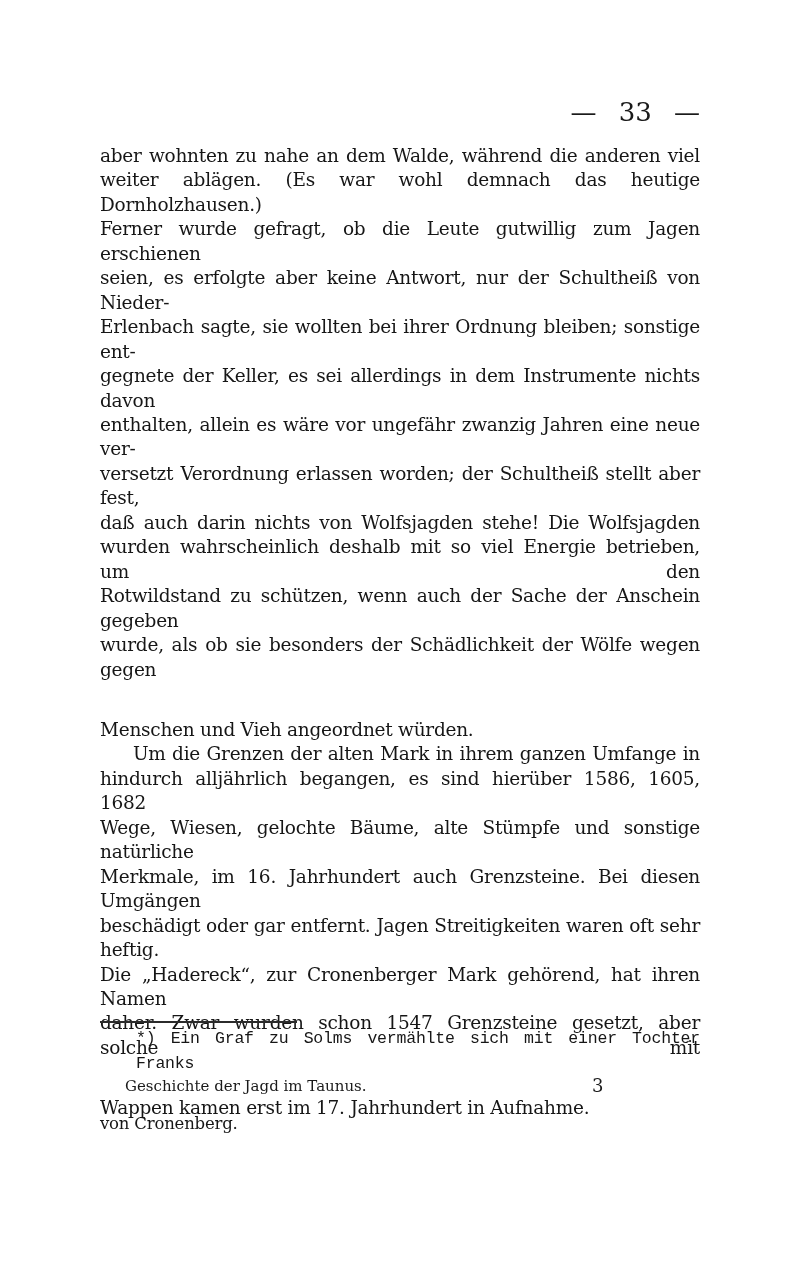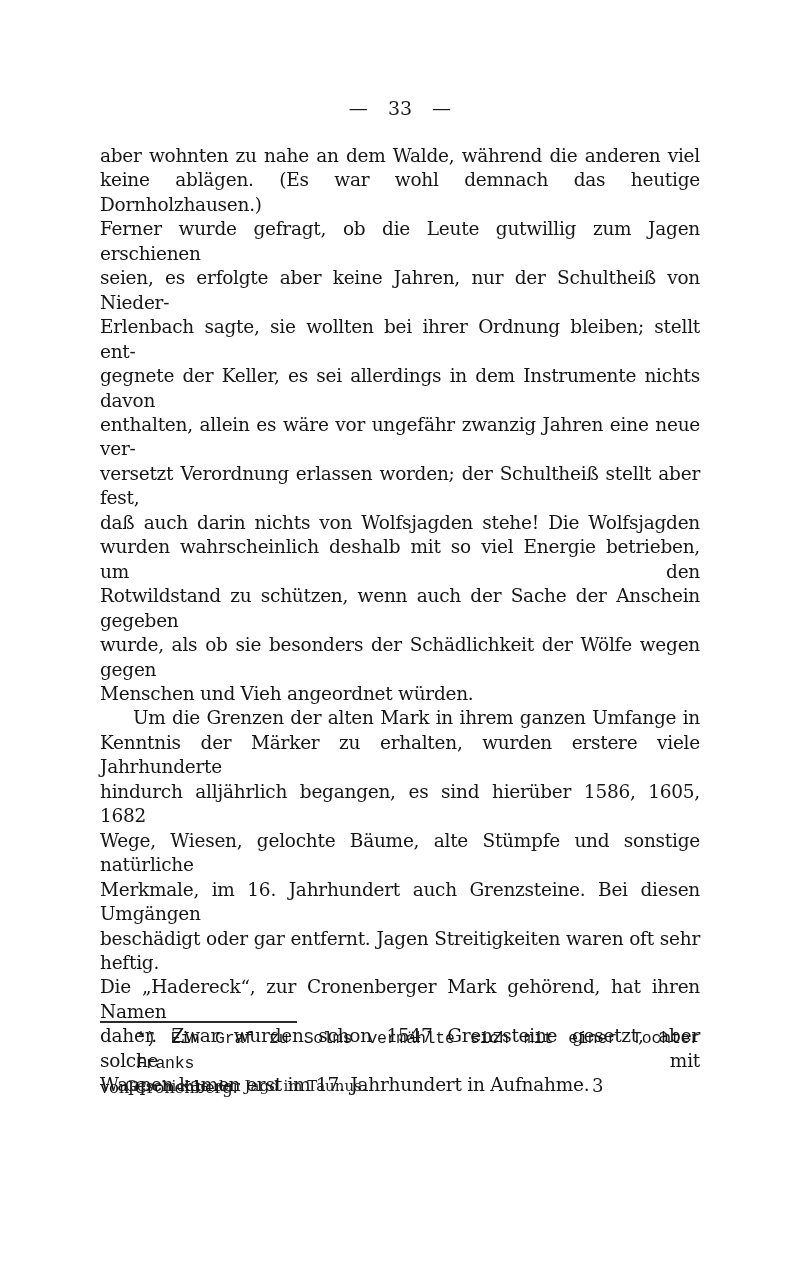--- a/index.html
+++ b/index.html
@@ -6,36 +6,36 @@
   body {
     width:800px; height:1272px;
     background:#ffffff;
     position:relative;
     overflow:hidden;
     font-family:"DejaVu Serif", serif;
     color:#161616;
   }
   .page-header {
     position:absolute; top:97px; left:100px; width:600px;
-    text-align:center;
-    font-size:19px;
+    text-align:right;
+    font-size:26px;
     word-spacing:14px;
     color:#1a1a1a;
   }
   .text-block {
     position:absolute; top:144px; left:100px; width:600px;
     font-size:18.5px;
     line-height:24.45px;
     letter-spacing:-0.25px;
   }
   .line {
     text-align:justify;
     text-align-last:justify;
   }
-  .line.lastline { text-align-last:left; }
+  .line.lastline { text-align-last:left;margin-top:36px; }
   .line.indent { padding-left:33px; }
   .footnote-rule {
     position:absolute; top:1021px; left:100px; width:197px;
     border-top:2px solid #2b2b2b;
   }
   .footnote {
     position:absolute; top:1027px; left:100px; width:600px;
     font-size:16.5px;
     line-height:24.5px;
     letter-spacing:-0.2px;
@@ -76,36 +76,35 @@
   .footer-text .copyright { font-size:18px; }
 </style>
 </head>
 <body>
 
 <div class="page-header">— 33 —</div>
 
 <div class="text-block" id="paragraphs">
     <div class="paragraph">
       <div class="line">aber wohnten zu nahe an dem Walde, während die anderen viel</div>
-      <div class="line">keine ablägen. (Es war wohl demnach das heutige Dornholzhausen.)</div>
+      <div class="line">weiter ablägen. (Es war wohl demnach das heutige Dornholzhausen.)</div>
       <div class="line">Ferner wurde gefragt, ob die Leute gutwillig zum Jagen erschienen</div>
-      <div class="line">seien, es erfolgte aber keine Jahren, nur der Schultheiß von Nieder-</div>
-      <div class="line">Erlenbach sagte, sie wollten bei ihrer Ordnung bleiben; stellt ent-</div>
+      <div class="line">seien, es erfolgte aber keine Antwort, nur der Schultheiß von Nieder-</div>
+      <div class="line">Erlenbach sagte, sie wollten bei ihrer Ordnung bleiben; sonstige ent-</div>
       <div class="line">gegnete der Keller, es sei allerdings in dem Instrumente nichts davon</div>
       <div class="line">enthalten, allein es wäre vor ungefähr zwanzig Jahren eine neue ver-</div>
       <div class="line">versetzt Verordnung erlassen worden; der Schultheiß stellt aber fest,</div>
       <div class="line">daß auch darin nichts von Wolfsjagden stehe! Die Wolfsjagden</div>
       <div class="line">wurden wahrscheinlich deshalb mit so viel Energie betrieben, um den</div>
       <div class="line">Rotwildstand zu schützen, wenn auch der Sache der Anschein gegeben</div>
       <div class="line">wurde, als ob sie besonders der Schädlichkeit der Wölfe wegen gegen</div>
       <div class="line lastline">Menschen und Vieh angeordnet würden.</div>
     </div>
     <div class="paragraph">
       <div class="line indent">Um die Grenzen der alten Mark in ihrem ganzen Umfange in</div>
-      <div class="line">Kenntnis der Märker zu erhalten, wurden erstere viele Jahrhunderte</div>
       <div class="line">hindurch alljährlich begangen, es sind hierüber 1586, 1605, 1682</div>
       <div class="line">Wege, Wiesen, gelochte Bäume, alte Stümpfe und sonstige natürliche</div>
       <div class="line">Merkmale, im 16. Jahrhundert auch Grenzsteine. Bei diesen Umgängen</div>
       <div class="line">beschädigt oder gar entfernt. Jagen Streitigkeiten waren oft sehr heftig.</div>
       <div class="line">Die „Hadereck“, zur Cronenberger Mark gehörend, hat ihren Namen</div>
       <div class="line">daher. Zwar wurden schon 1547 Grenzsteine gesetzt, aber solche mit</div>
       <div class="line lastline">Wappen kamen erst im 17. Jahrhundert in Aufnahme.</div>
     </div>
   </div>
 

